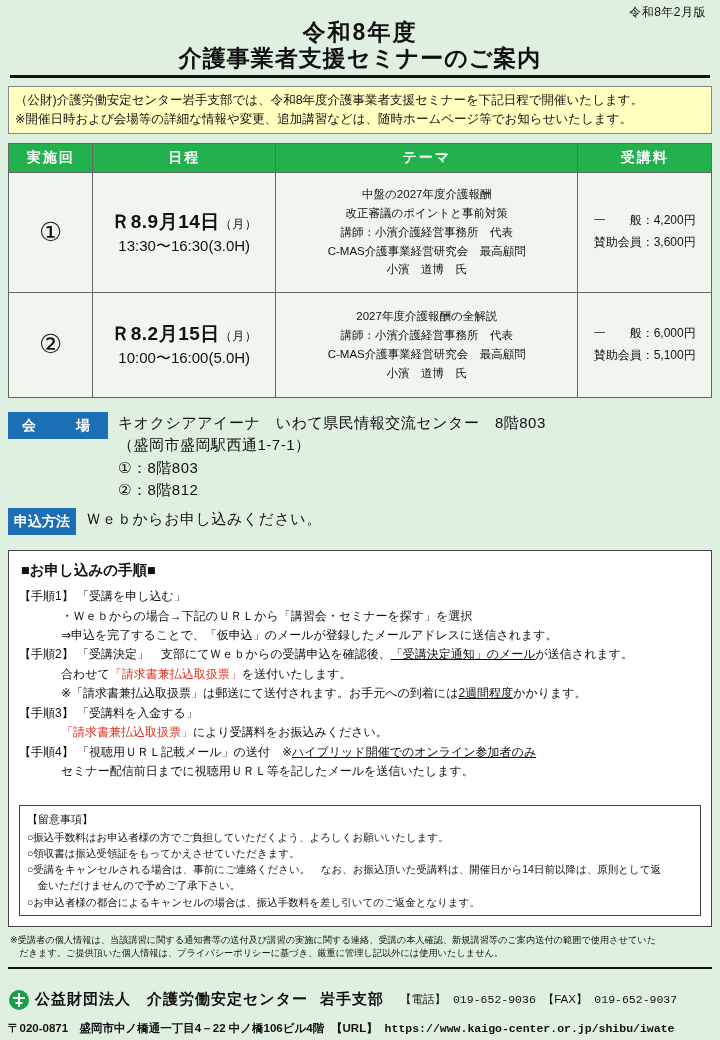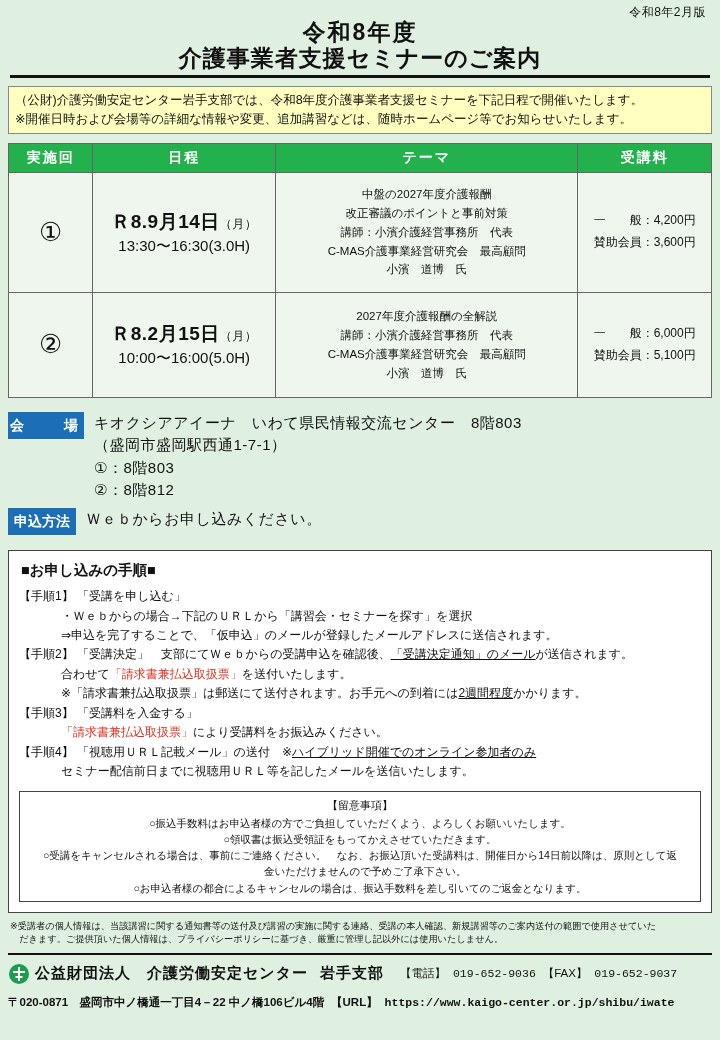--- a/index.html
+++ b/index.html
@@ -54,46 +54,46 @@
   .cell-date-main{font-size:19px;font-weight:bold;letter-spacing:.5px;}
   .cell-date-main .small-k{font-size:12px;font-weight:normal;}
   .cell-date-sub{font-size:15px;margin-top:2px;}
   .cell-theme{font-size:11.5px;line-height:1.65;padding:0 2px;}
   .cell-fee{font-size:12px;line-height:1.8;white-space:nowrap;}
 
   
   .info-row{display:flex;align-items:flex-start;margin-top:14px;}
   .tag{
     background:#1c6fb5;color:#fff;font-size:14px;font-weight:bold;
-    padding:4px 2px;letter-spacing:4px;white-space:nowrap;margin-right:10px;
+    padding:4px 14px;letter-spacing:4px;white-space:nowrap;margin-right:10px;
     line-height:1.4;
   }
   .tag.narrow{letter-spacing:0px;padding:4px 6px;}
   .info-text{font-size:15px;line-height:1.5;letter-spacing:.5px;}
   .info-text .sub{display:block;}
   .apply-row{margin-top:6px;}
 
   
   .proc-box{
     border:1px solid #444;background:#fff;margin-top:15px;padding:8px 10px 10px 10px;
   }
   .proc-title{font-size:14.5px;font-weight:bold;margin:2px 0 7px 2px;}
   .proc-line{font-size:12px;line-height:1.62;white-space:nowrap;}
   .indent1{padding-left:42px;}
   .red{color:#e03020;}
   .uline{text-decoration:underline;}
   .note-box{
-    border:1px solid #444;margin-top:9px;padding:5px 19px;font-size:10.5px;line-height:1.55;text-align:center;
+    border:1px solid #444;margin-top:23px;padding:5px 7px;font-size:10.5px;line-height:1.55;
   }
   .note-title{font-size:11px;margin-bottom:1px;}
 
   
   .fine-print{font-size:9.2px;line-height:1.45;margin-top:7px;padding:0 2px;}
   .footer{
-    border-top:2px solid #111;margin-top:6px;padding-top:8px;
+    border-top:2px solid #111;margin-top:6px;padding-top:20px;
   }
   .footer-main{display:flex;align-items:center;}
   .logo-mark{
     width:22px;height:22px;margin-right:5px;flex:0 0 auto;position:relative;
   }
   .org{font-size:15px;font-weight:bold;letter-spacing:1px;white-space:nowrap;}
   .org .branch{margin-left:12px;}
   .contact{font-size:11.5px;margin-left:16px;white-space:nowrap;font-family:"Liberation Mono",monospace;}
   .bracket{font-family:"Liberation Sans",sans-serif;}
   .footer-addr{font-size:11.5px;margin-top:10px;white-space:nowrap;font-family:"Liberation Mono",monospace;font-weight:bold;}

